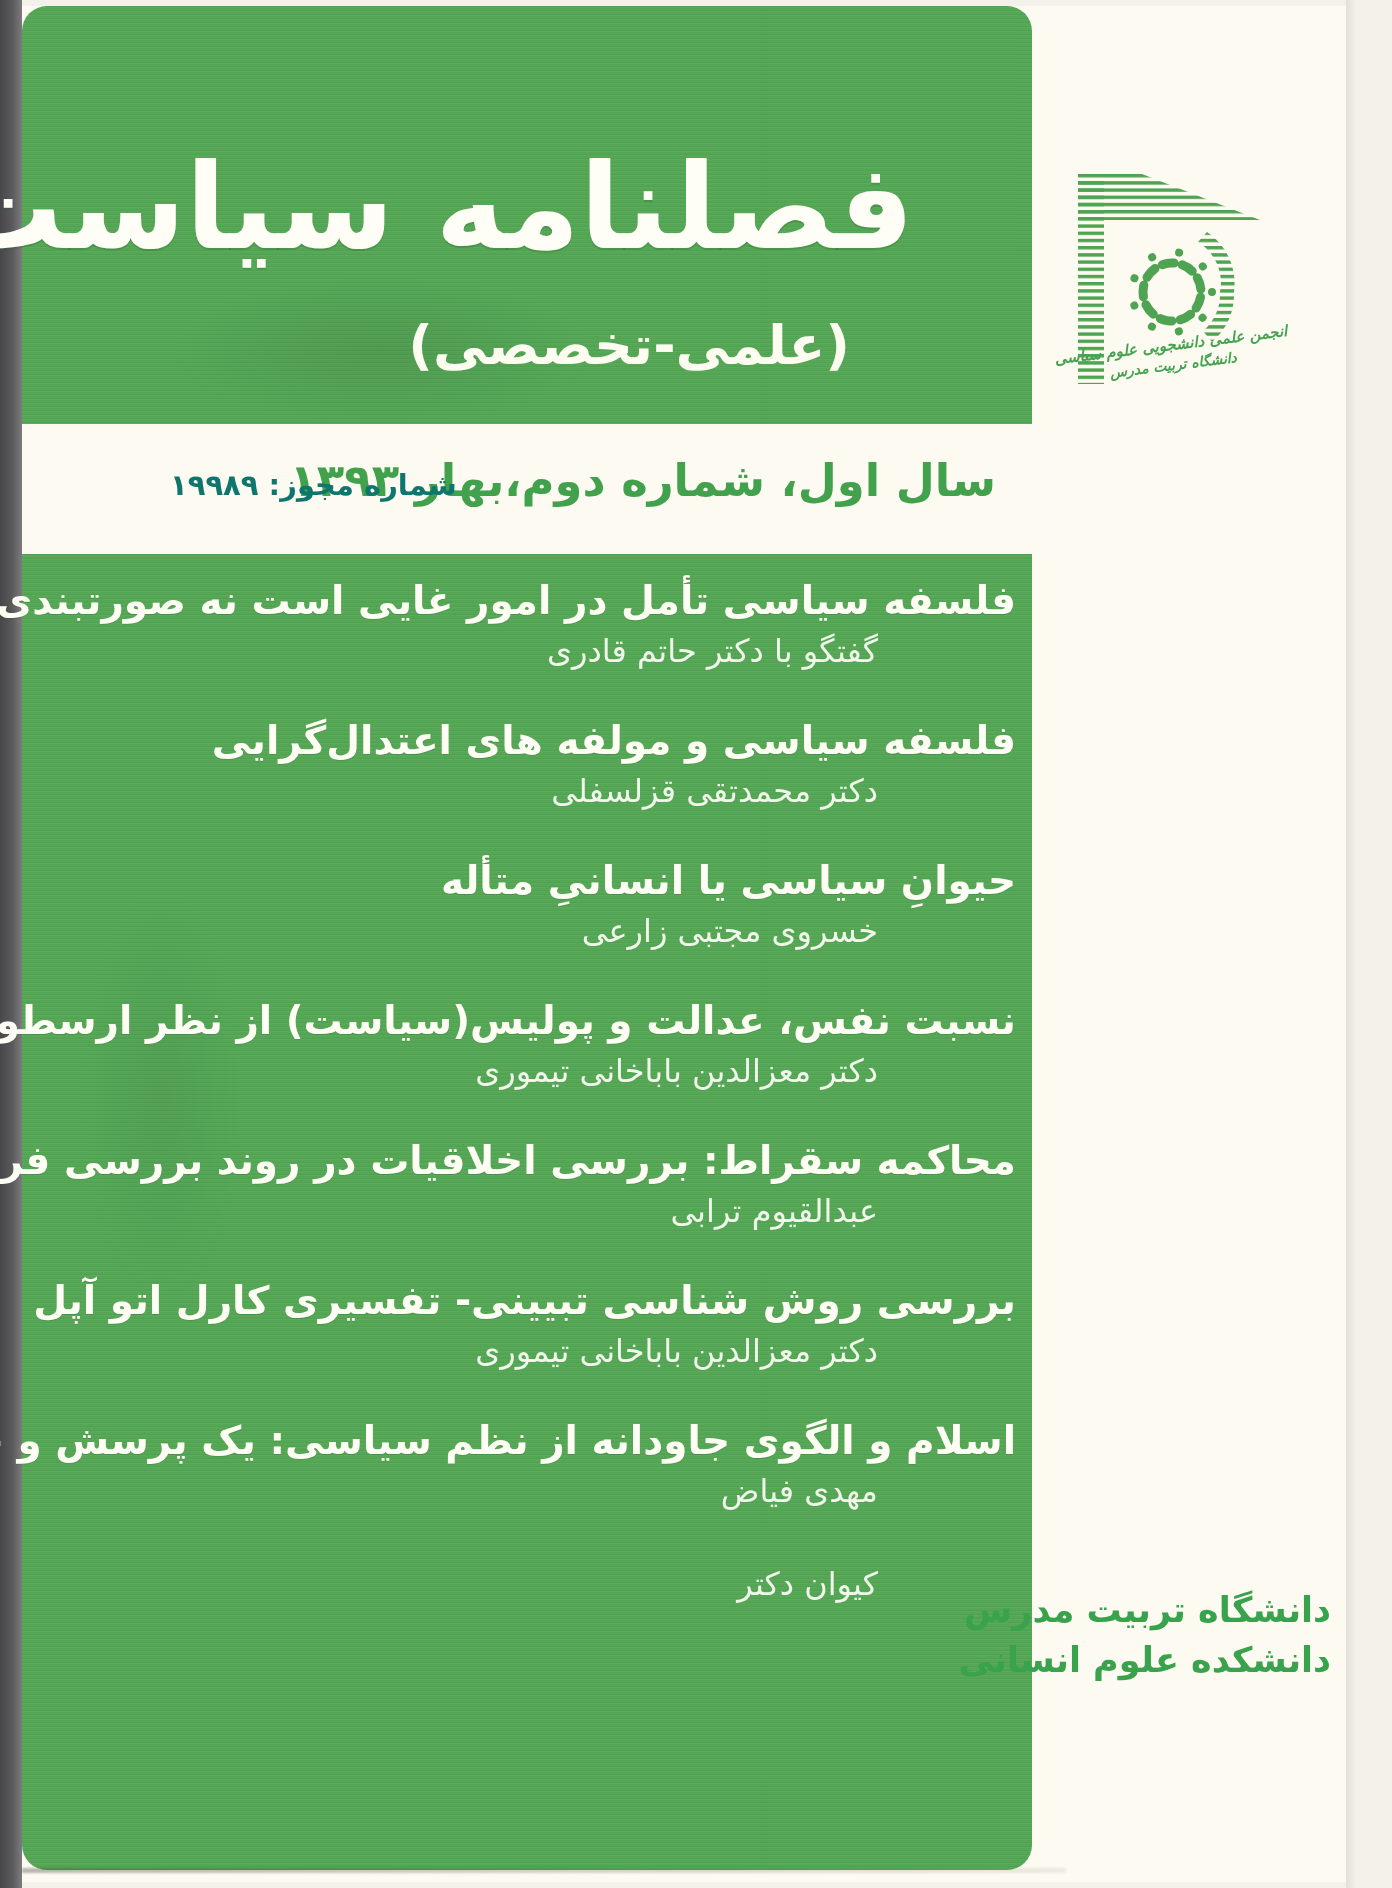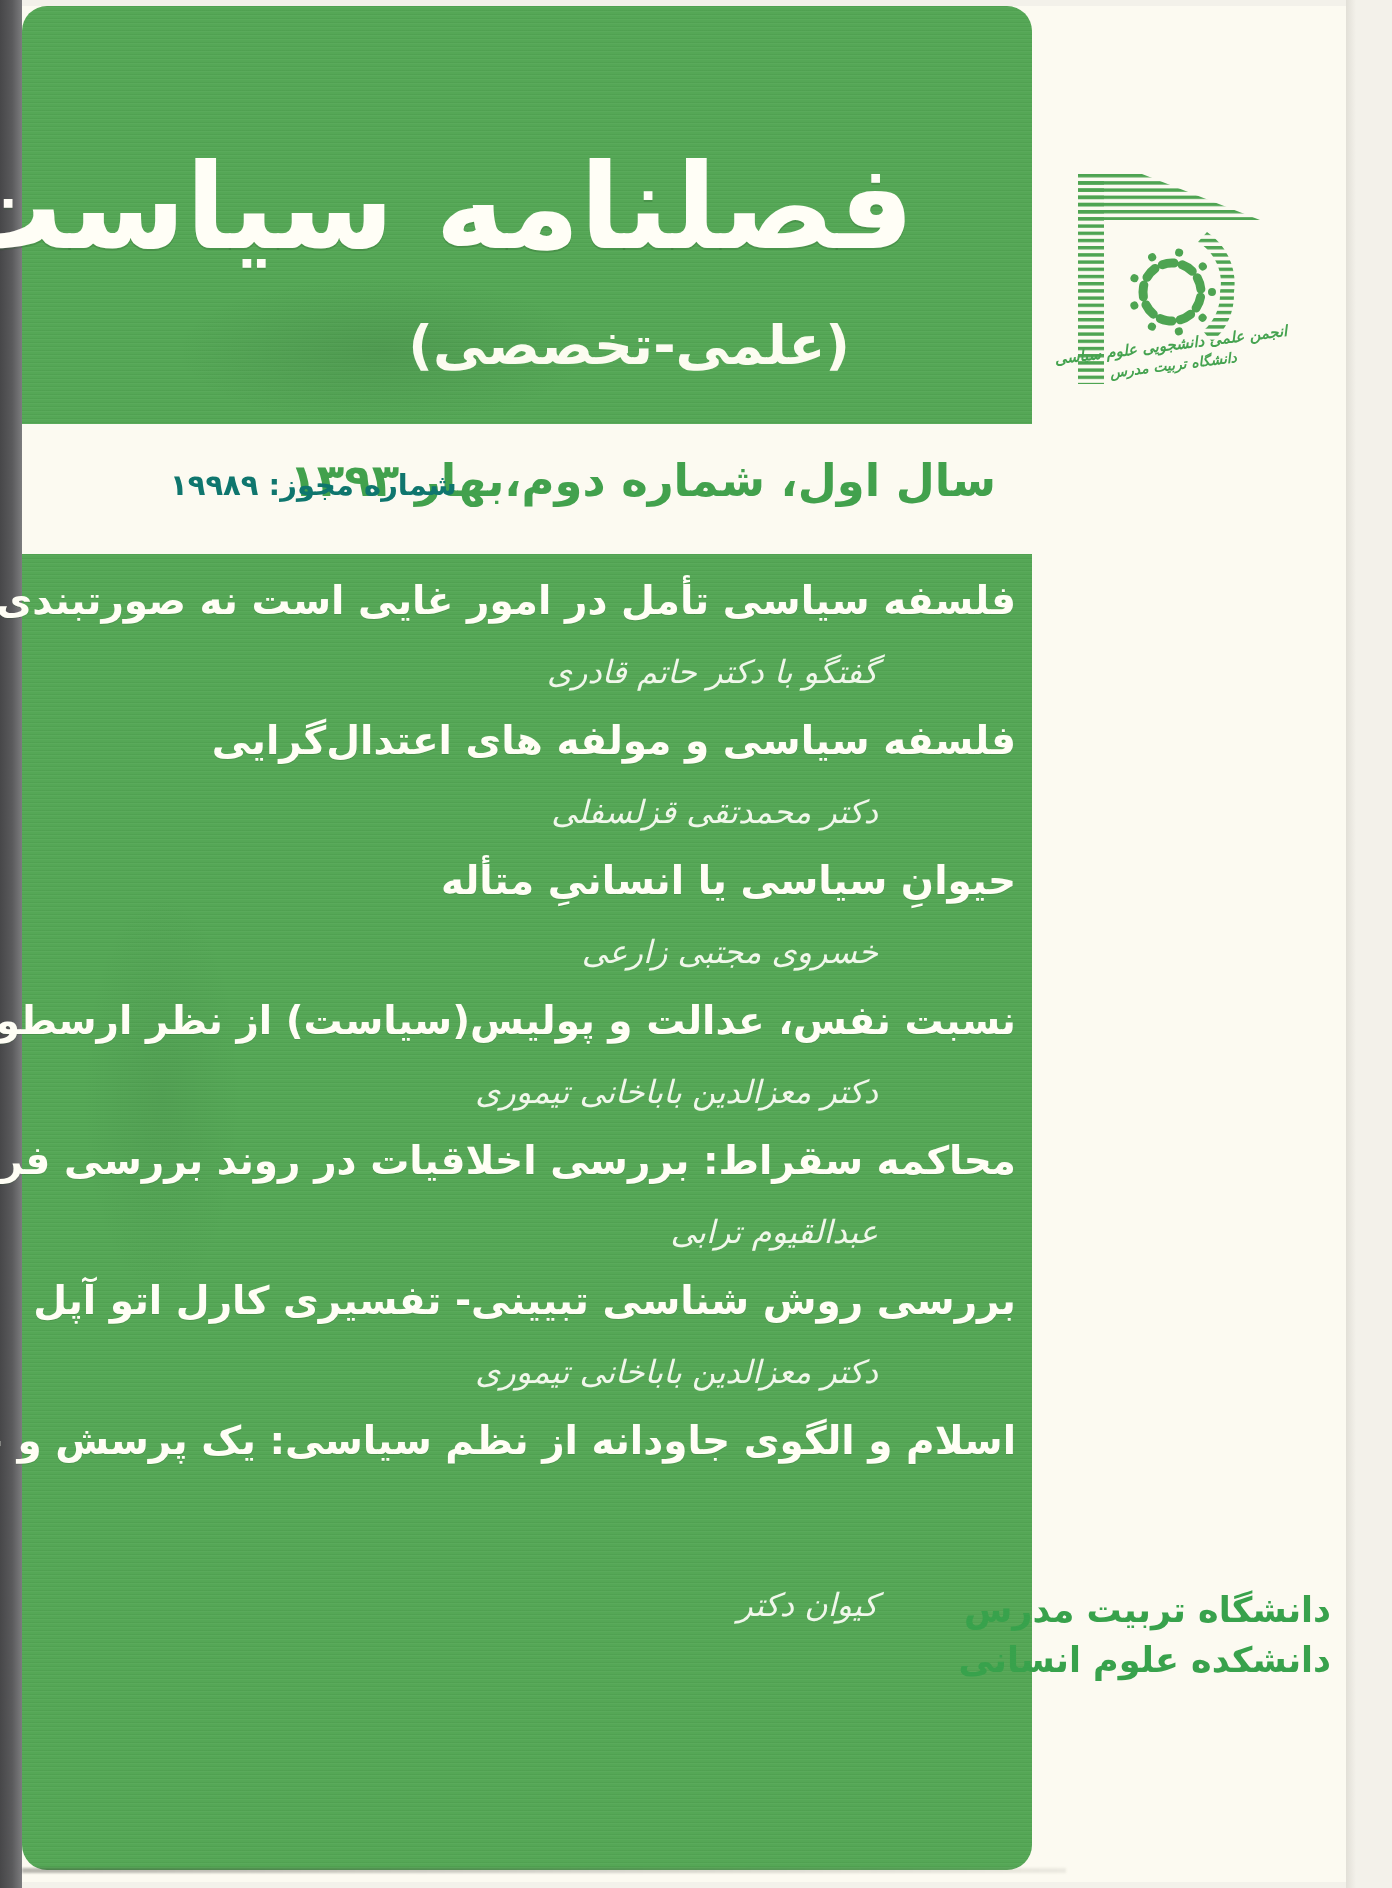--- a/index.html
+++ b/index.html
@@ -65,22 +65,22 @@
   .articles{
     position:absolute;top:572px;right:16px;width:900px;
     direction:rtl;text-align:right;
   }
   .article{height:140px;}
   .article .a-title{
     font-size:39px;line-height:1.2;font-weight:700;color:#fffef5;white-space:nowrap;
     text-shadow:0 1px 0 rgba(40,90,40,0.2);
   }
   .article .a-author{
-    margin-top:28px;padding-right:138px;
-    font-size:32px;font-weight:400;color:#f0f7ea;white-space:nowrap;font-style:italic;
+    margin-top:7px;padding-right:138px;
+    font-size:32px;font-weight:400;color:#f0f7ea;white-space:nowrap;
   }
   
   .logo{position:absolute;left:1048px;top:168px;width:214px;height:230px;}
   .logo-svg{position:absolute;left:0;top:0;width:212px;height:215px;}
   .logo-caption{
     position:absolute;left:-28px;top:162px;width:260px;
     direction:rtl;text-align:center;transform:rotate(-7deg);
     color:#45a350;font-weight:600;font-style:italic;
   }
   .logo-caption .cap1{font-size:15px;white-space:nowrap;}
@@ -140,20 +140,21 @@
         <div class="article">
           <div class="a-title">محاکمه سقراط: بررسی اخلاقیات در روند بررسی فرایند جنایت</div>
           <div class="a-author">عبدالقیوم ترابی</div>
         </div>
         <div class="article">
           <div class="a-title">بررسی روش شناسی تبیینی- تفسیری کارل اتو آپل</div>
           <div class="a-author">دکتر معزالدین باباخانی تیموری</div>
         </div>
         <div class="article">
           <div class="a-title">اسلام و الگوی جاودانه از نظم سیاسی: یک پرسش و چهار الگو</div>
+          <div class="a-author">مهدی فیاض</div>
         </div>
         <div class="article">
           <div class="a-author">کیوان دکتر</div>
         </div>
       </div>
     </div>
 
     <div class="logo">
       <svg class="logo-svg" viewBox="0 0 212 215" xmlns="http://www.w3.org/2000/svg" aria-hidden="true">
         <defs>

